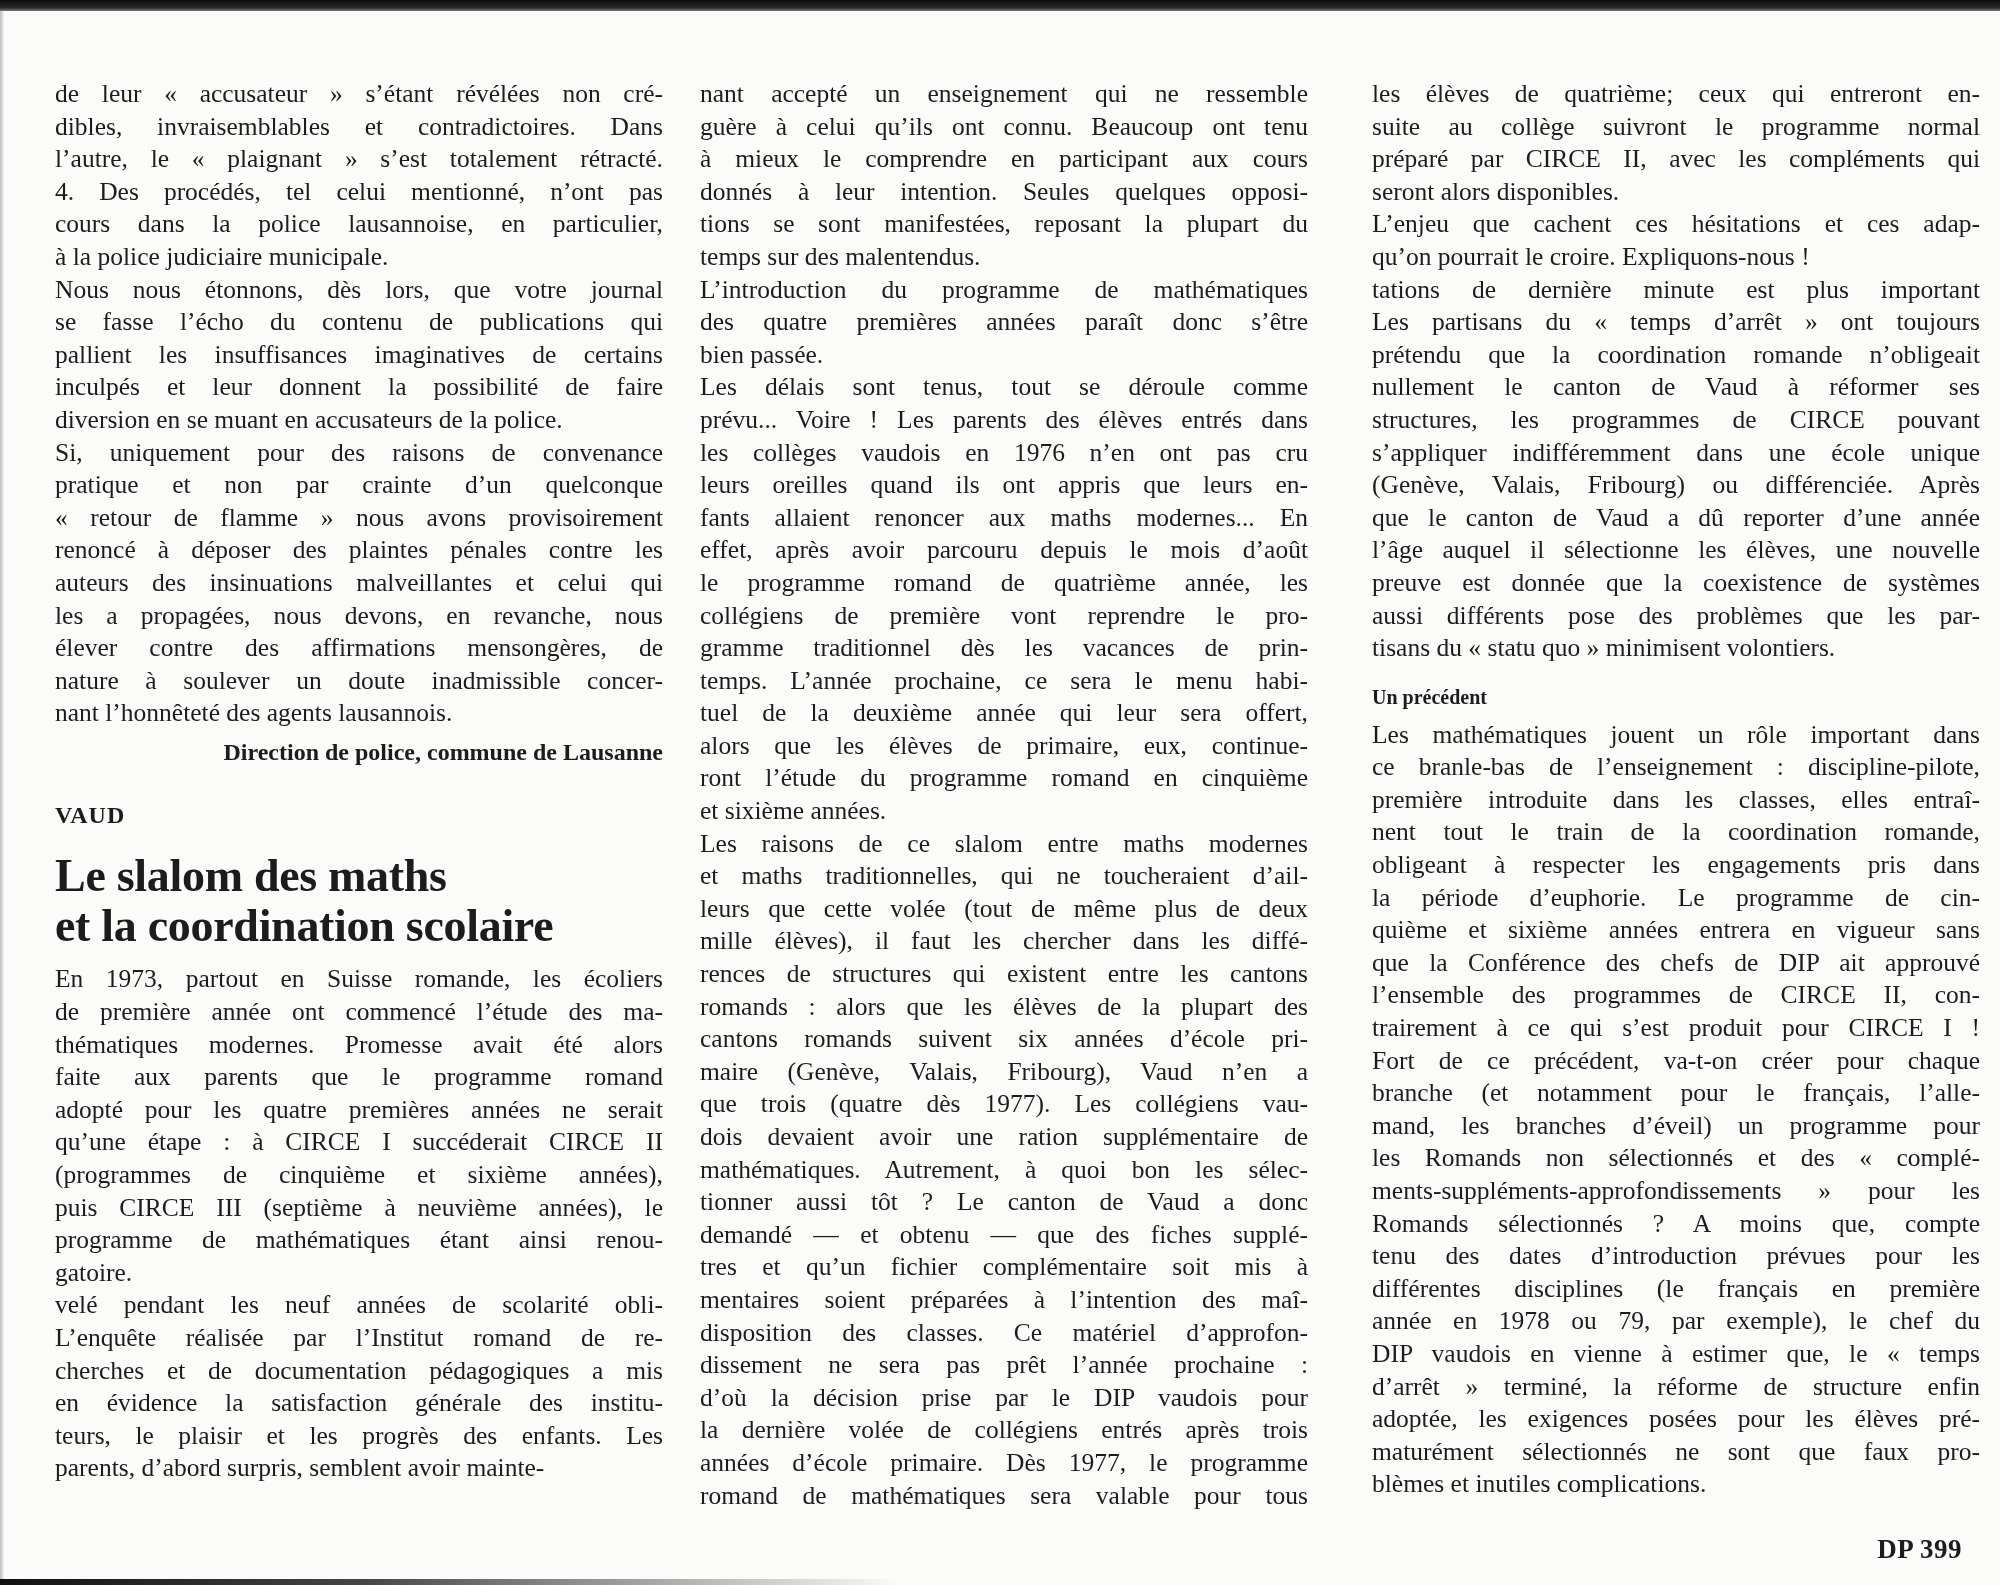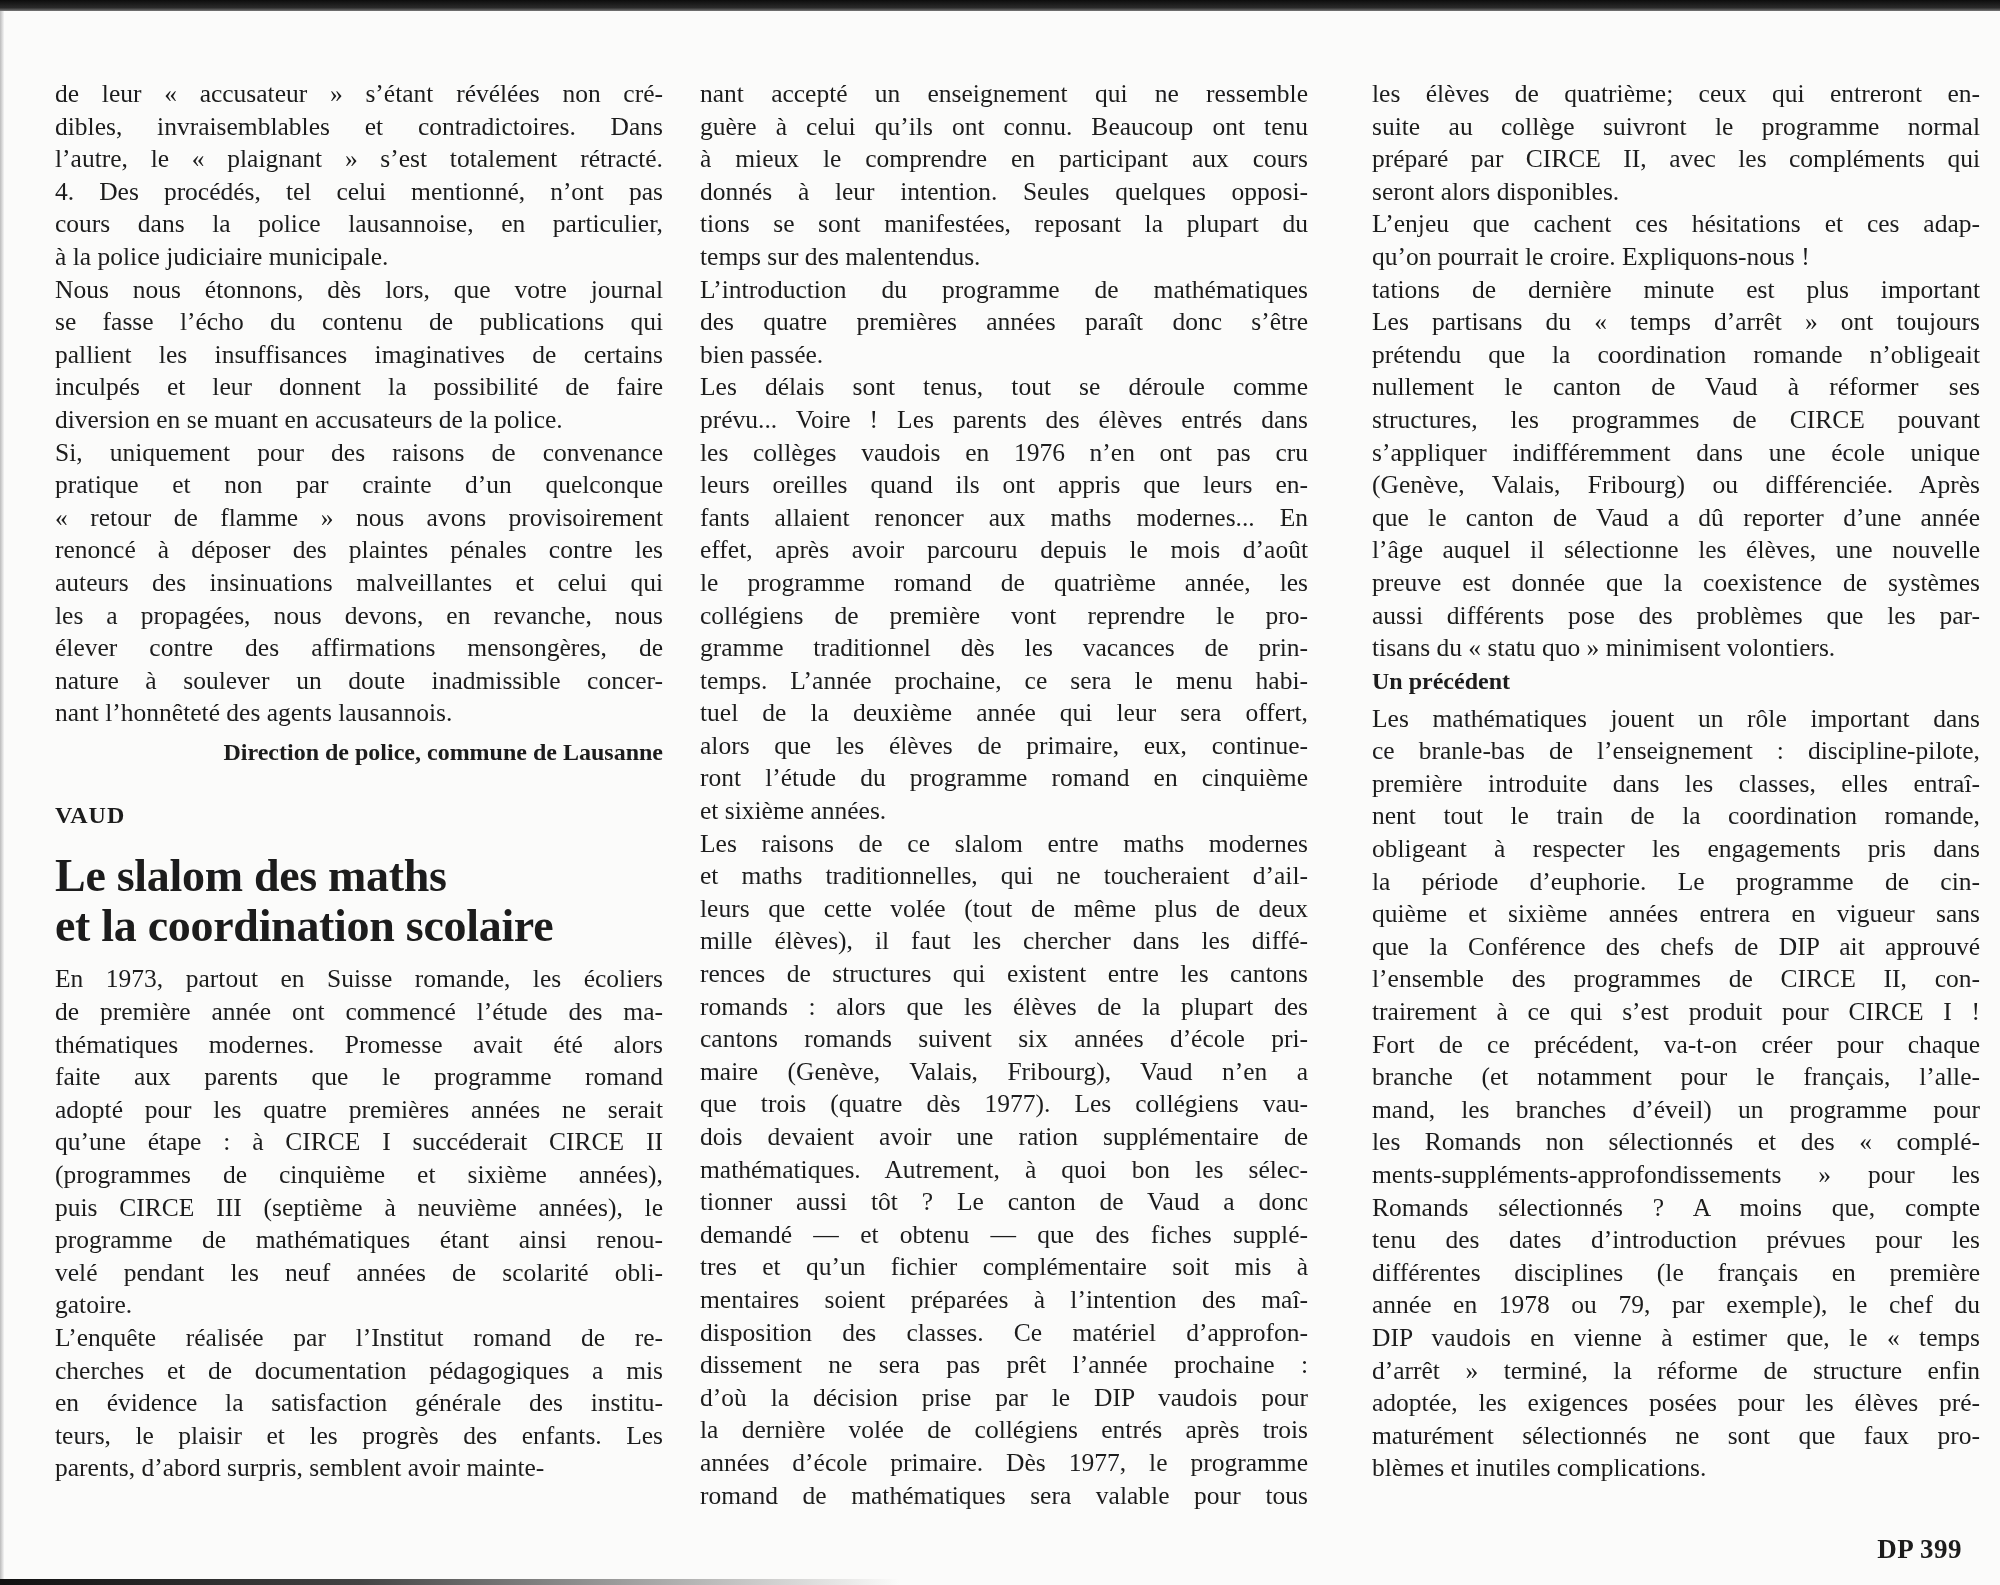--- a/index.html
+++ b/index.html
@@ -37,22 +37,22 @@
   }
   .section-label {
     font-weight: bold; font-size: 24px; letter-spacing: 1px;
     margin-top: 31px; line-height: 32px;
   }
   .headline {
     font-weight: bold; font-size: 46px; line-height: 50px;
     margin-top: 20px; margin-bottom: 12px; letter-spacing: -0.3px;
   }
   .subhead {
-    font-weight: bold; font-size: 24px; line-height: 32px;
-    margin-top: 0; margin-bottom: 6px;
+    font-weight: bold; font-size: 20px; line-height: 32px;
+    margin-top: 16px; margin-bottom: 6px;
   }
   .page-number {
     position: absolute; right: 38px; top: 1534px;
     font-weight: bold; font-size: 27px; letter-spacing: 0.5px;
   }
 </style>
 </head>
 <body>
 
 <div class="topbar"></div>
@@ -91,22 +91,22 @@
   <div id="left-body-lines">
       <div class="line">En 1973, partout en Suisse romande, les écoliers</div>
       <div class="line">de première année ont commencé l’étude des ma-</div>
       <div class="line">thématiques modernes. Promesse avait été alors</div>
       <div class="line">faite aux parents que le programme romand</div>
       <div class="line">adopté pour les quatre premières années ne serait</div>
       <div class="line">qu’une étape : à CIRCE I succéderait CIRCE II</div>
       <div class="line">(programmes de cinquième et sixième années),</div>
       <div class="line">puis CIRCE III (septième à neuvième années), le</div>
       <div class="line">programme de mathématiques étant ainsi renou-</div>
+      <div class="line last">gatoire.</div>
       <div class="line">velé pendant les neuf années de scolarité obli-</div>
-      <div class="line last">gatoire.</div>
       <div class="line">L’enquête réalisée par l’Institut romand de re-</div>
       <div class="line">cherches et de documentation pédagogiques a mis</div>
       <div class="line">en évidence la satisfaction générale des institu-</div>
       <div class="line">teurs, le plaisir et les progrès des enfants. Les</div>
       <div class="line last">parents, d’abord surpris, semblent avoir mainte-</div>
     </div>
 </div>
 
 <div class="col" id="col-mid">
   <div id="mid-body-lines">

